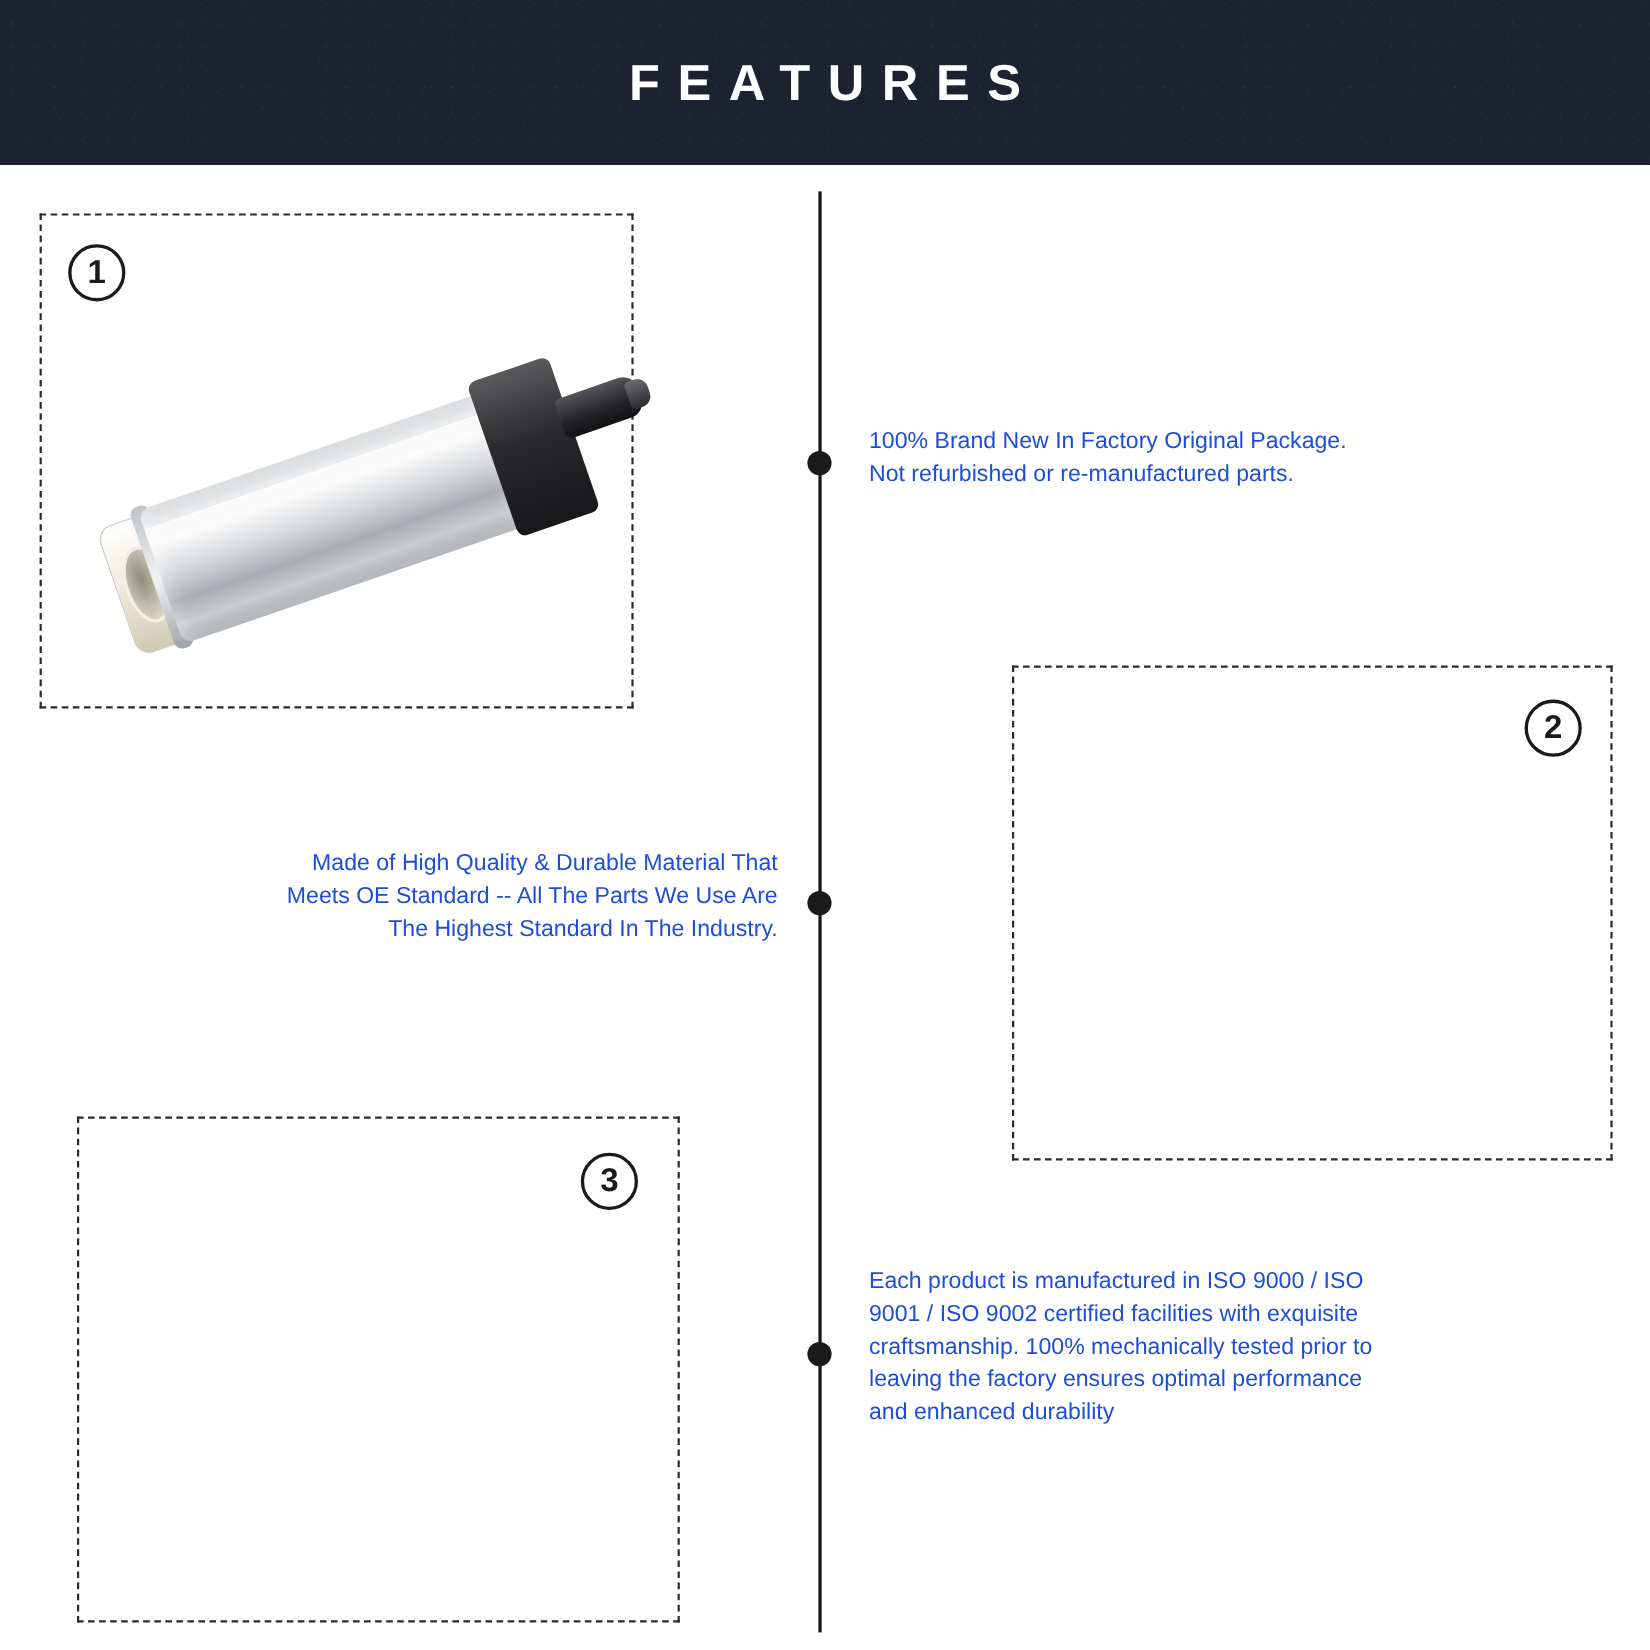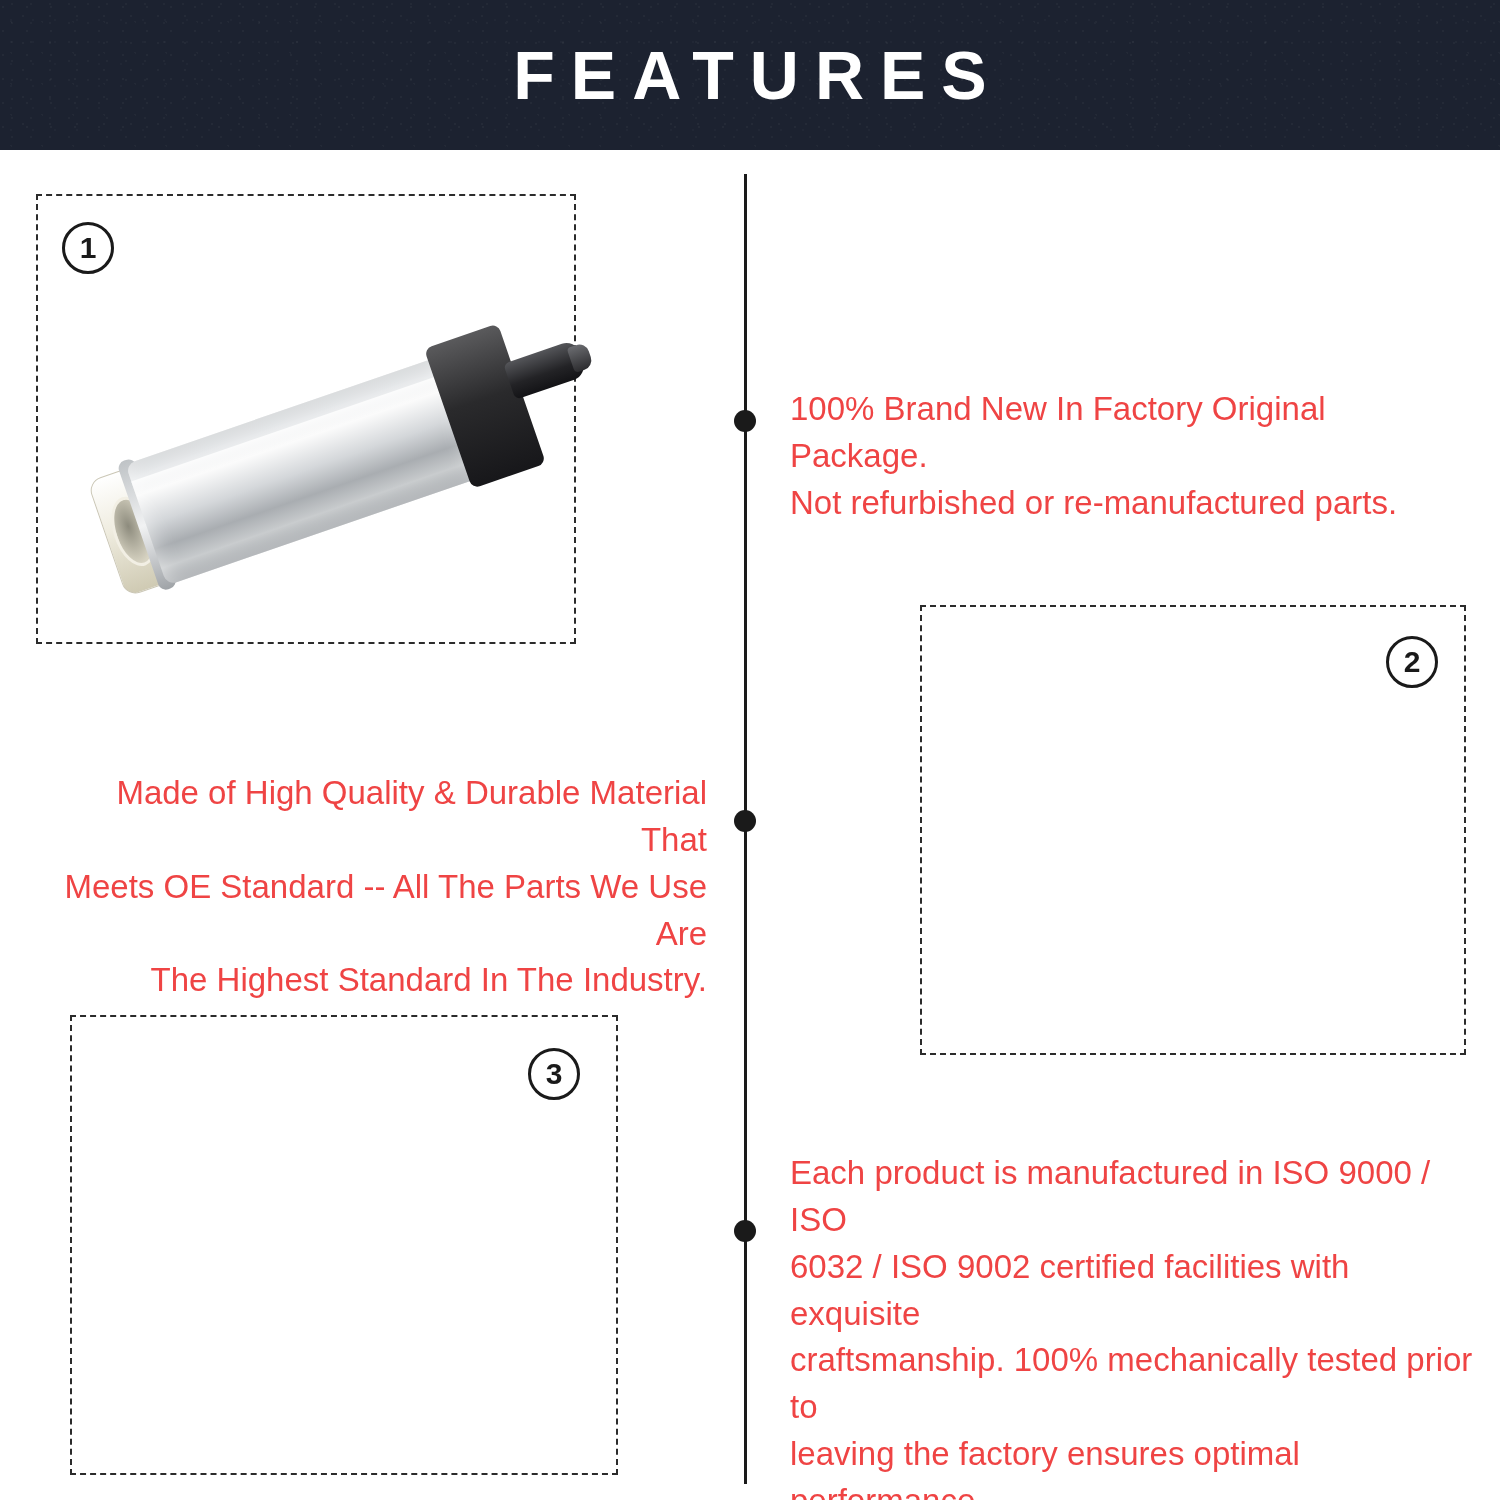--- a/index.html
+++ b/index.html
@@ -28,21 +28,21 @@
       radial-gradient(circle at 63% 20%, rgba(255,255,255,0.03) 0 1px, transparent 1px),
       radial-gradient(circle at 85% 60%, rgba(255,255,255,0.035) 0 1px, transparent 1px),
       radial-gradient(circle at 50% 90%, rgba(255,255,255,0.025) 0 1px, transparent 1px);
     background-size: 24px 24px, 31px 31px, 19px 19px, 27px 27px, 22px 22px;
     display: flex;
     align-items: center;
     justify-content: center;
   }
   .header-title {
     color: #ffffff;
-    font-size: 68px;
+    font-size: 46px;
     font-weight: bold;
     letter-spacing: 16px;
     text-indent: 16px;
     line-height: 1;
     font-family: "Liberation Sans", sans-serif;
   }
 
   
   .content {
     position: absolute;
@@ -100,22 +100,22 @@
     box-sizing: border-box;
     z-index: 5;
   }
   .badge1 { left: 62px;  top: 72px; }
   .badge2 { left: 1386px; top: 486px; }
   .badge3 { left: 528px; top: 898px; }
 
   
   .para {
     position: absolute;
-    color: #ef4444;
-    font-size: 33px;
+    color: #1d4ed8;
+    font-size: 21px;
     line-height: 1.42;
     font-family: "Liberation Sans", sans-serif;
     white-space: pre-line;
   }
   .para1 { left: 790px; top: 236px; width: 660px; }
   .para2 { left: 47px;  top: 620px; width: 660px; text-align: right; }
   .para3 { left: 790px; top: 1000px; width: 690px; }
 
   
   .pump { position: absolute; }
@@ -224,18 +224,18 @@
   <div class="badge badge2">2</div>
   <div class="para para2">Made of High Quality &amp; Durable Material That
 Meets OE Standard -- All The Parts We Use Are
 The Highest Standard In The Industry.</div>
 
   <div class="imgbox box3">
     
   </div>
   <div class="badge badge3">3</div>
   <div class="para para3">Each product is manufactured in ISO 9000 / ISO
-6032 / ISO 9002 certified facilities with exquisite
+9001 / ISO 9002 certified facilities with exquisite
 craftsmanship. 100% mechanically tested prior to
 leaving the factory ensures optimal performance
 and enhanced durability</div>
 
 </div>
 
 </body></html>

